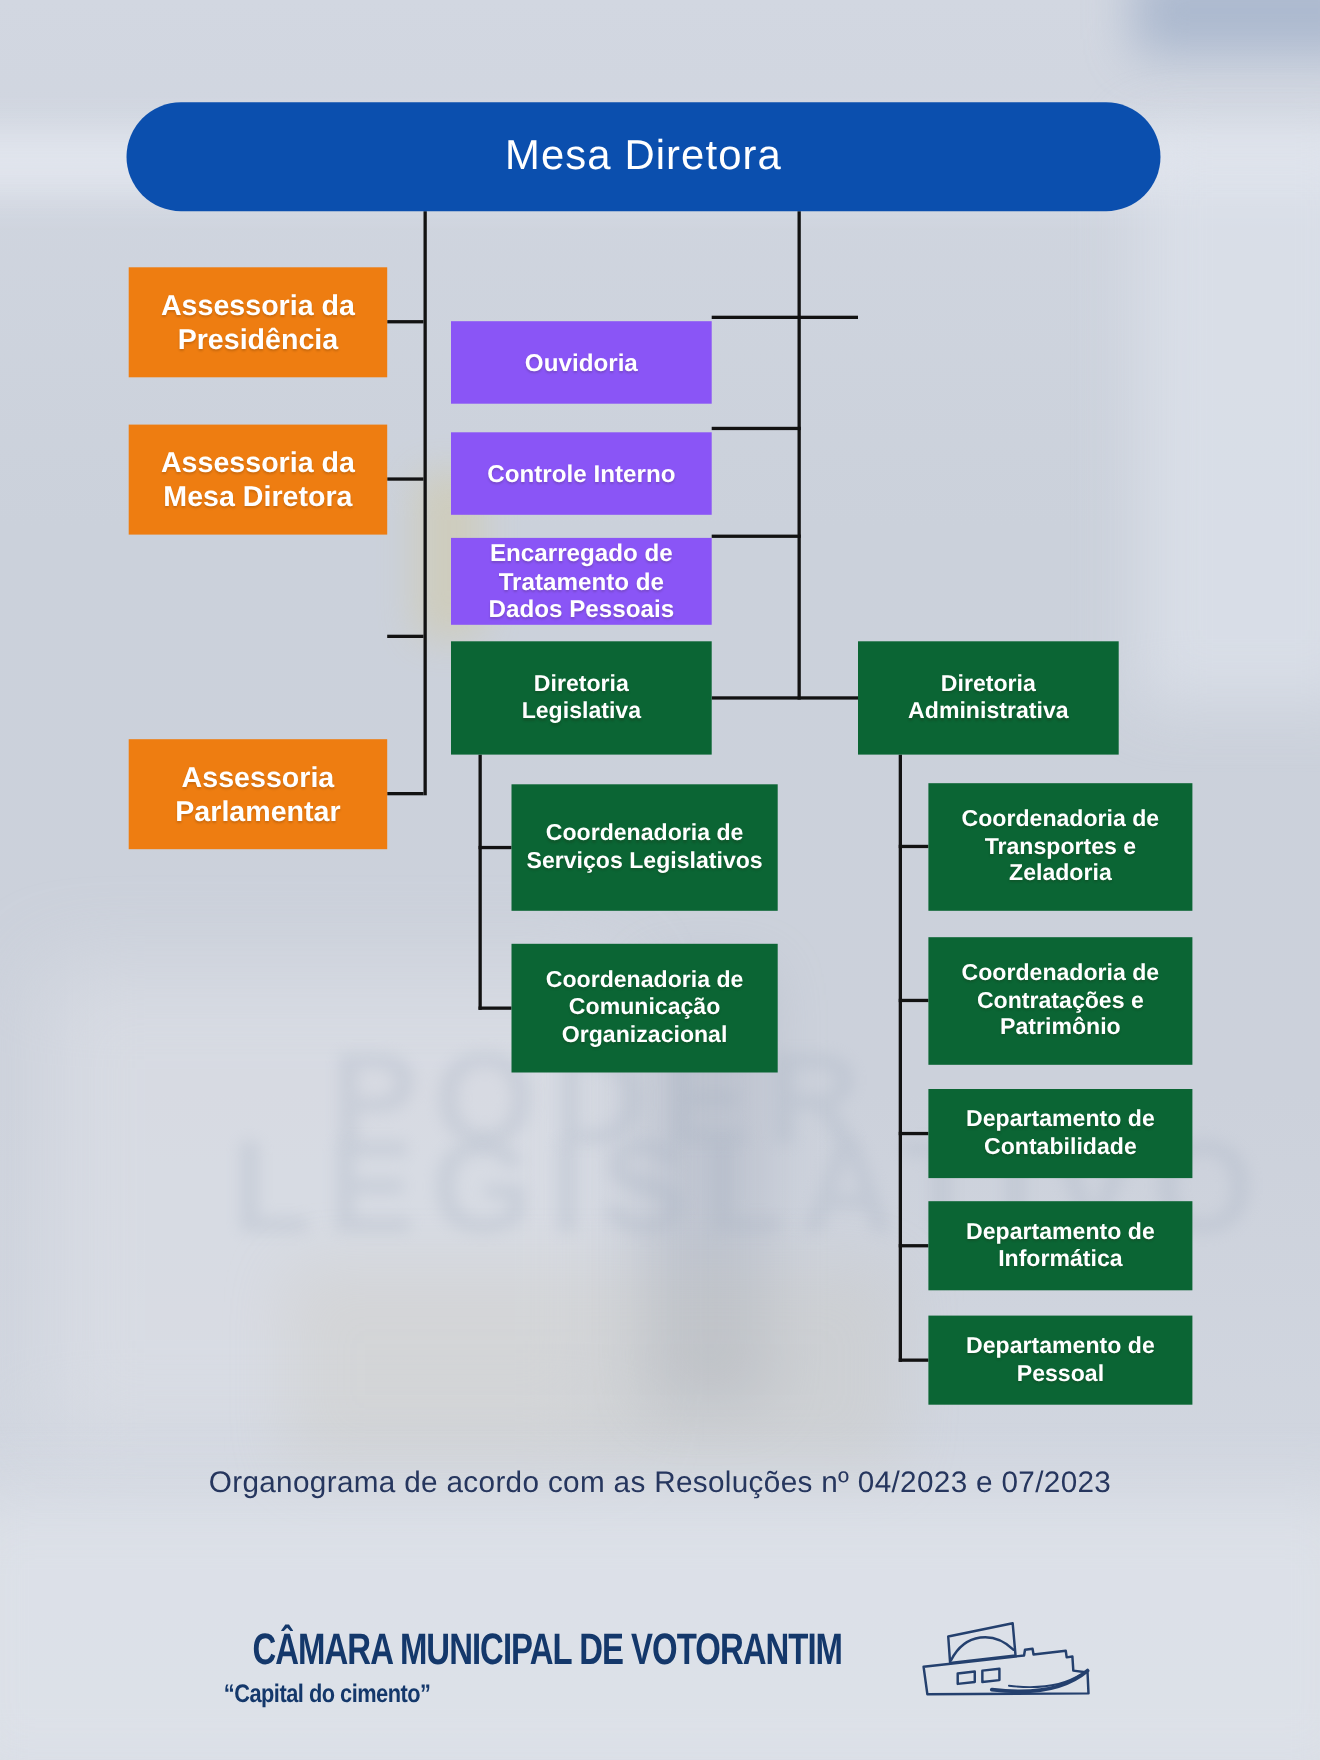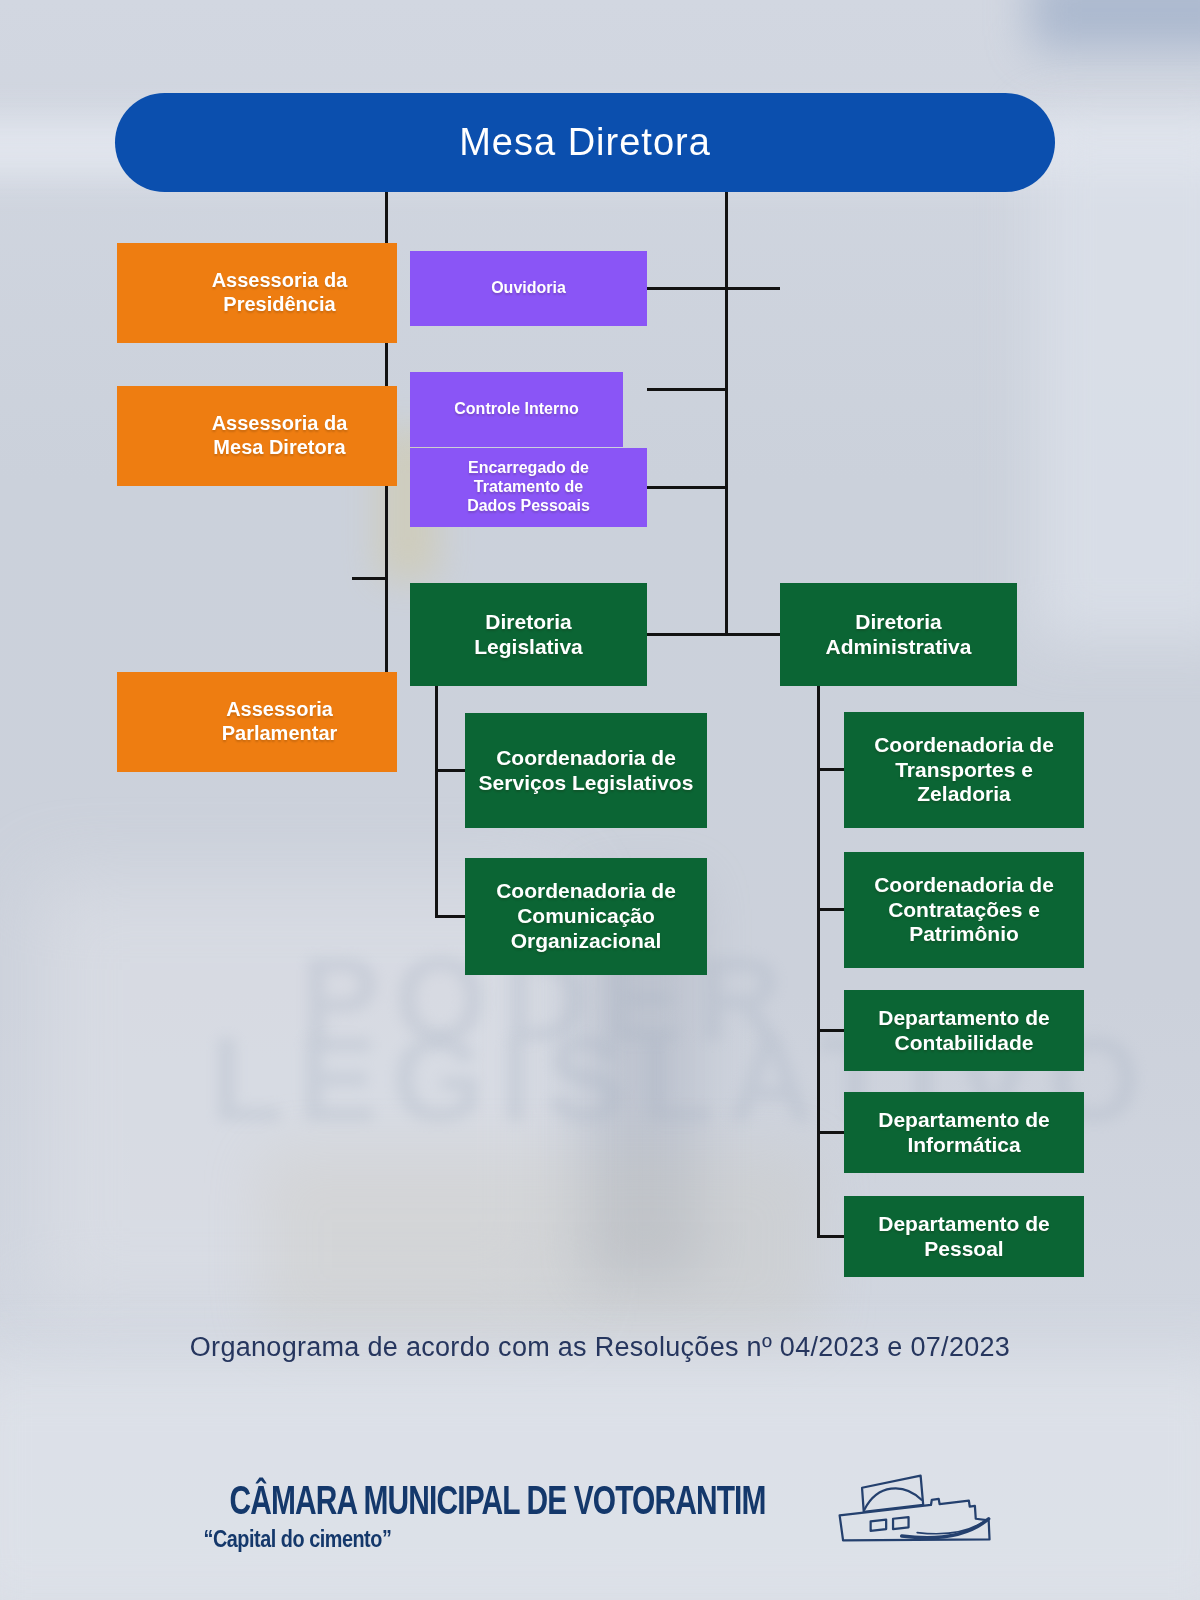--- a/index.html
+++ b/index.html
@@ -27,22 +27,22 @@
   
   .node{
     position:absolute;display:flex;align-items:center;justify-content:center;
     text-align:center;color:#ffffff;font-weight:700;line-height:1.18;
     white-space:pre-line;text-shadow:0 2px 2px rgba(40,20,0,.18);
   }
   .root{
     background:#0b4fae;border-radius:52px;font-weight:400;font-size:38px;
     letter-spacing:1px;text-shadow:none;
   }
-  .orange{background:#ee7d11;font-size:20px;padding-left:45px;}
-  .purple{background:#8a55f6;font-size:16px;}
+  .orange{background:#ee7d11;font-size:26px;}
+  .purple{background:#8a55f6;font-size:22px;margin-top:41px;}
   .green{background:#0b6534;font-size:21px;}
   
   .line{position:absolute;background:#121212;}
   
   .caption{
     position:absolute;left:0;top:1332px;width:1200px;text-align:center;
     color:#26365e;font-size:27px;font-weight:400;letter-spacing:.3px;
   }
   .footer{
     position:absolute;left:0;top:1452px;width:1200px;height:130px;
@@ -101,21 +101,21 @@
   <div class="node root" style="left:115px;top:93px;width:940px;height:99px">Mesa Diretora</div>
 
   <div class="node orange" style="left:117px;top:243px;width:235px;height:100px">Assessoria da
 Presidência</div>
   <div class="node orange" style="left:117px;top:386px;width:235px;height:100px">Assessoria da
 Mesa Diretora</div>
   <div class="node orange" style="left:117px;top:672px;width:235px;height:100px">Assessoria
 Parlamentar</div>
 
   <div class="node purple" style="left:410px;top:251px;width:237px;height:75px">Ouvidoria</div>
-  <div class="node purple" style="left:410px;top:372px;width:213px;height:75px">Controle Interno</div>
+  <div class="node purple" style="left:410px;top:352px;width:237px;height:75px">Controle Interno</div>
   <div class="node purple" style="left:410px;top:448px;width:237px;height:79px">Encarregado de
 Tratamento de
 Dados Pessoais</div>
 
   <div class="node green" style="left:410px;top:583px;width:237px;height:103px">Diretoria
 Legislativa</div>
   <div class="node green" style="left:780px;top:583px;width:237px;height:103px">Diretoria
 Administrativa</div>
 
   <div class="node green" style="left:465px;top:713px;width:242px;height:115px">Coordenadoria de

